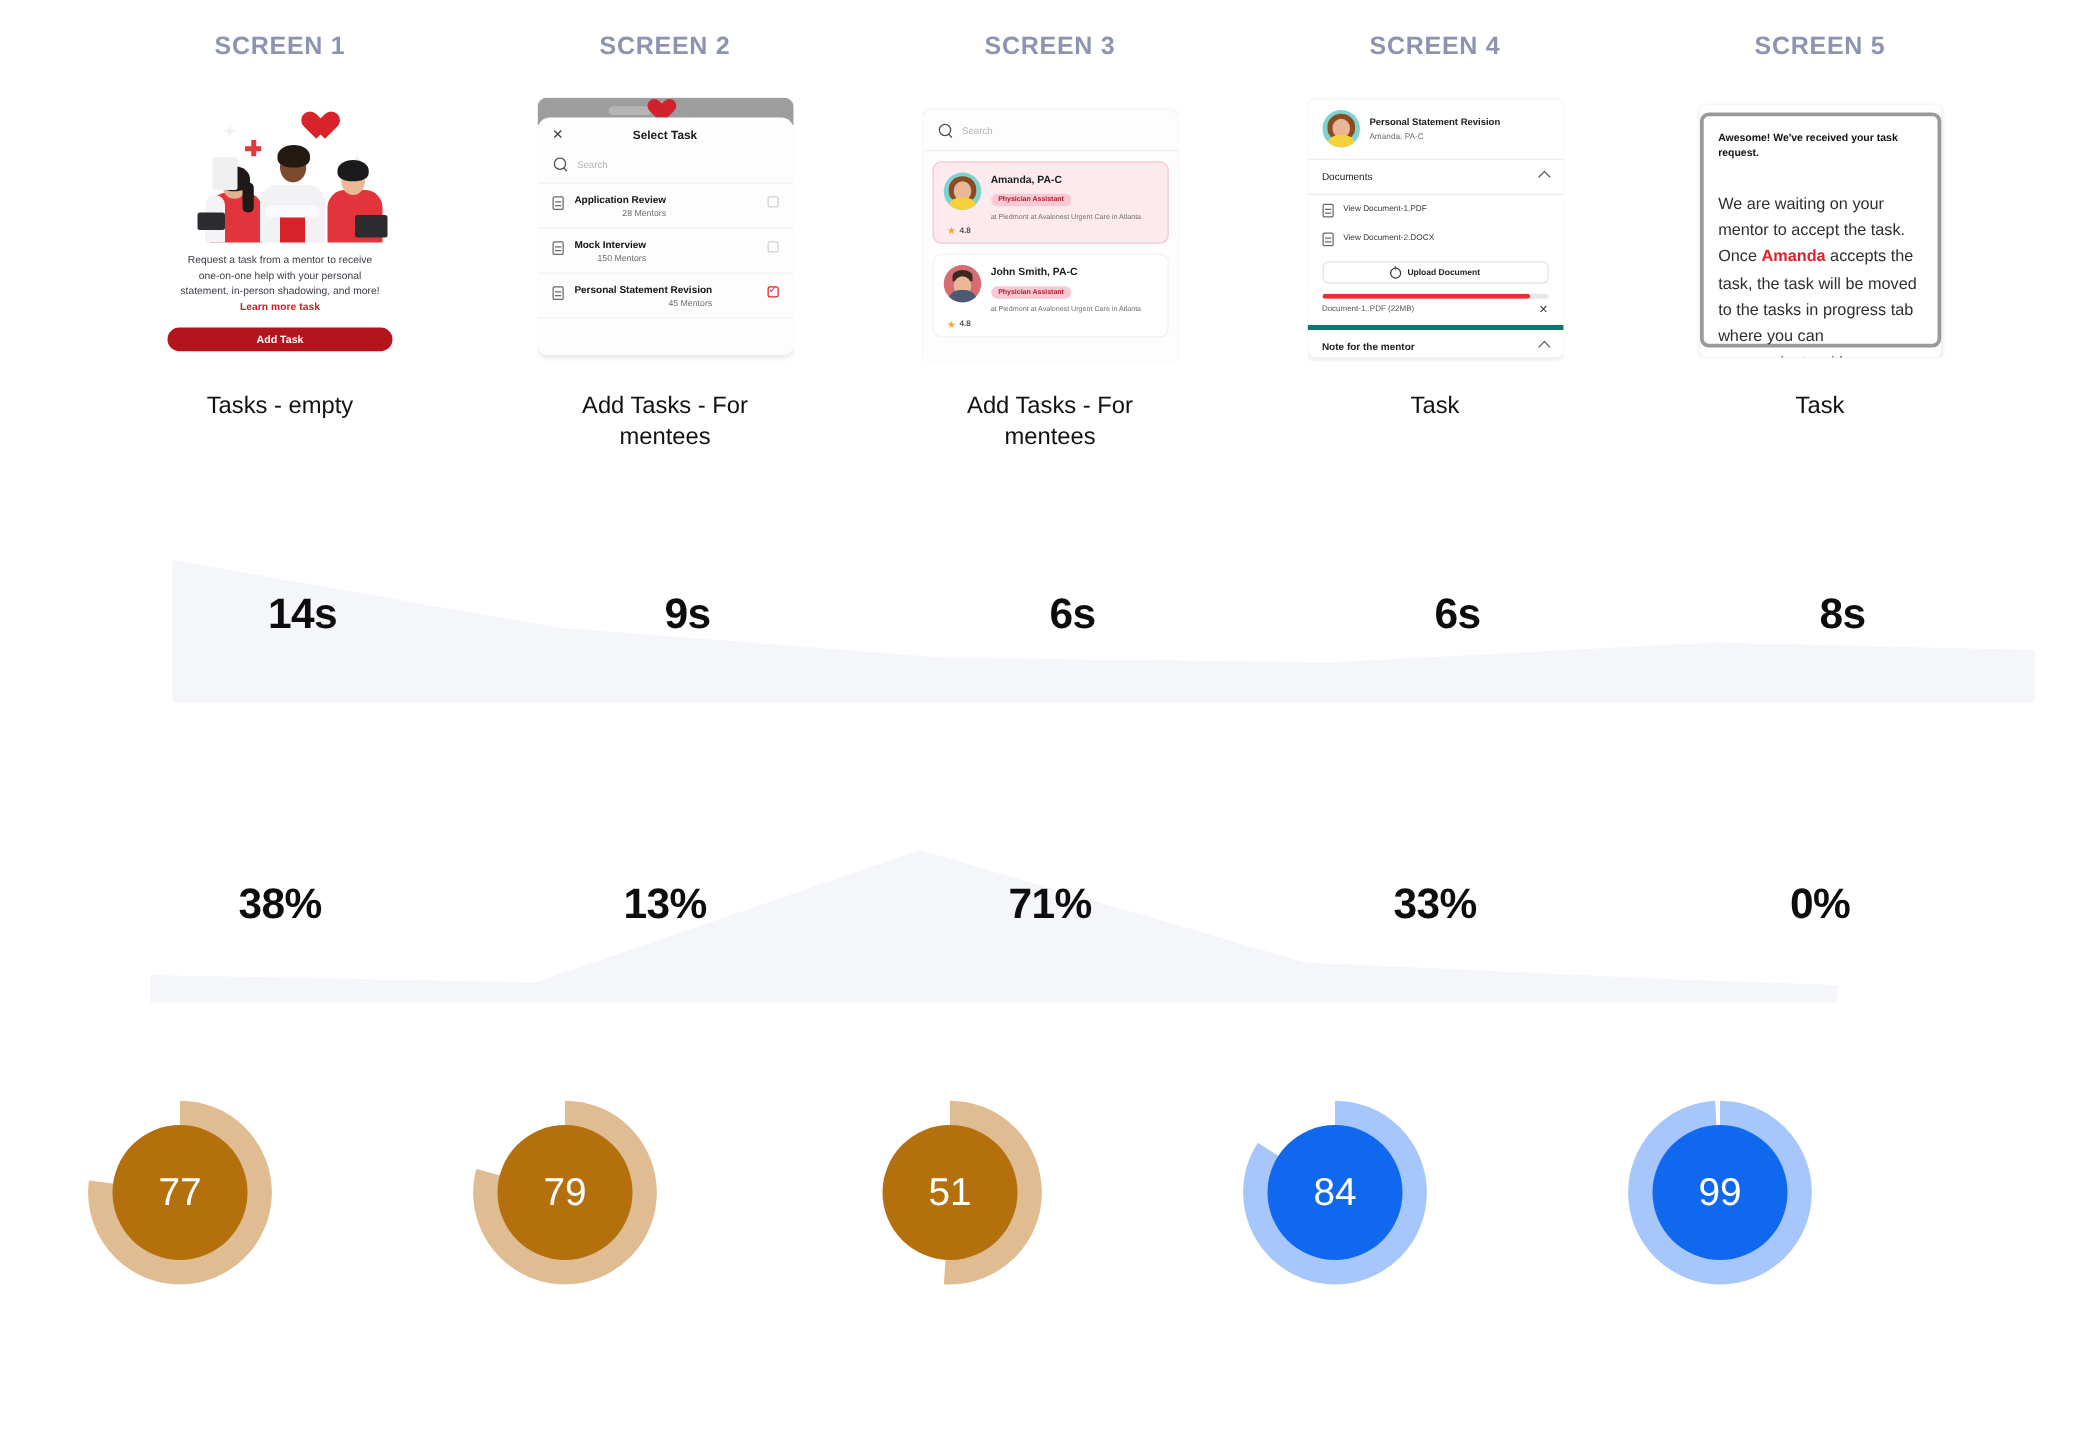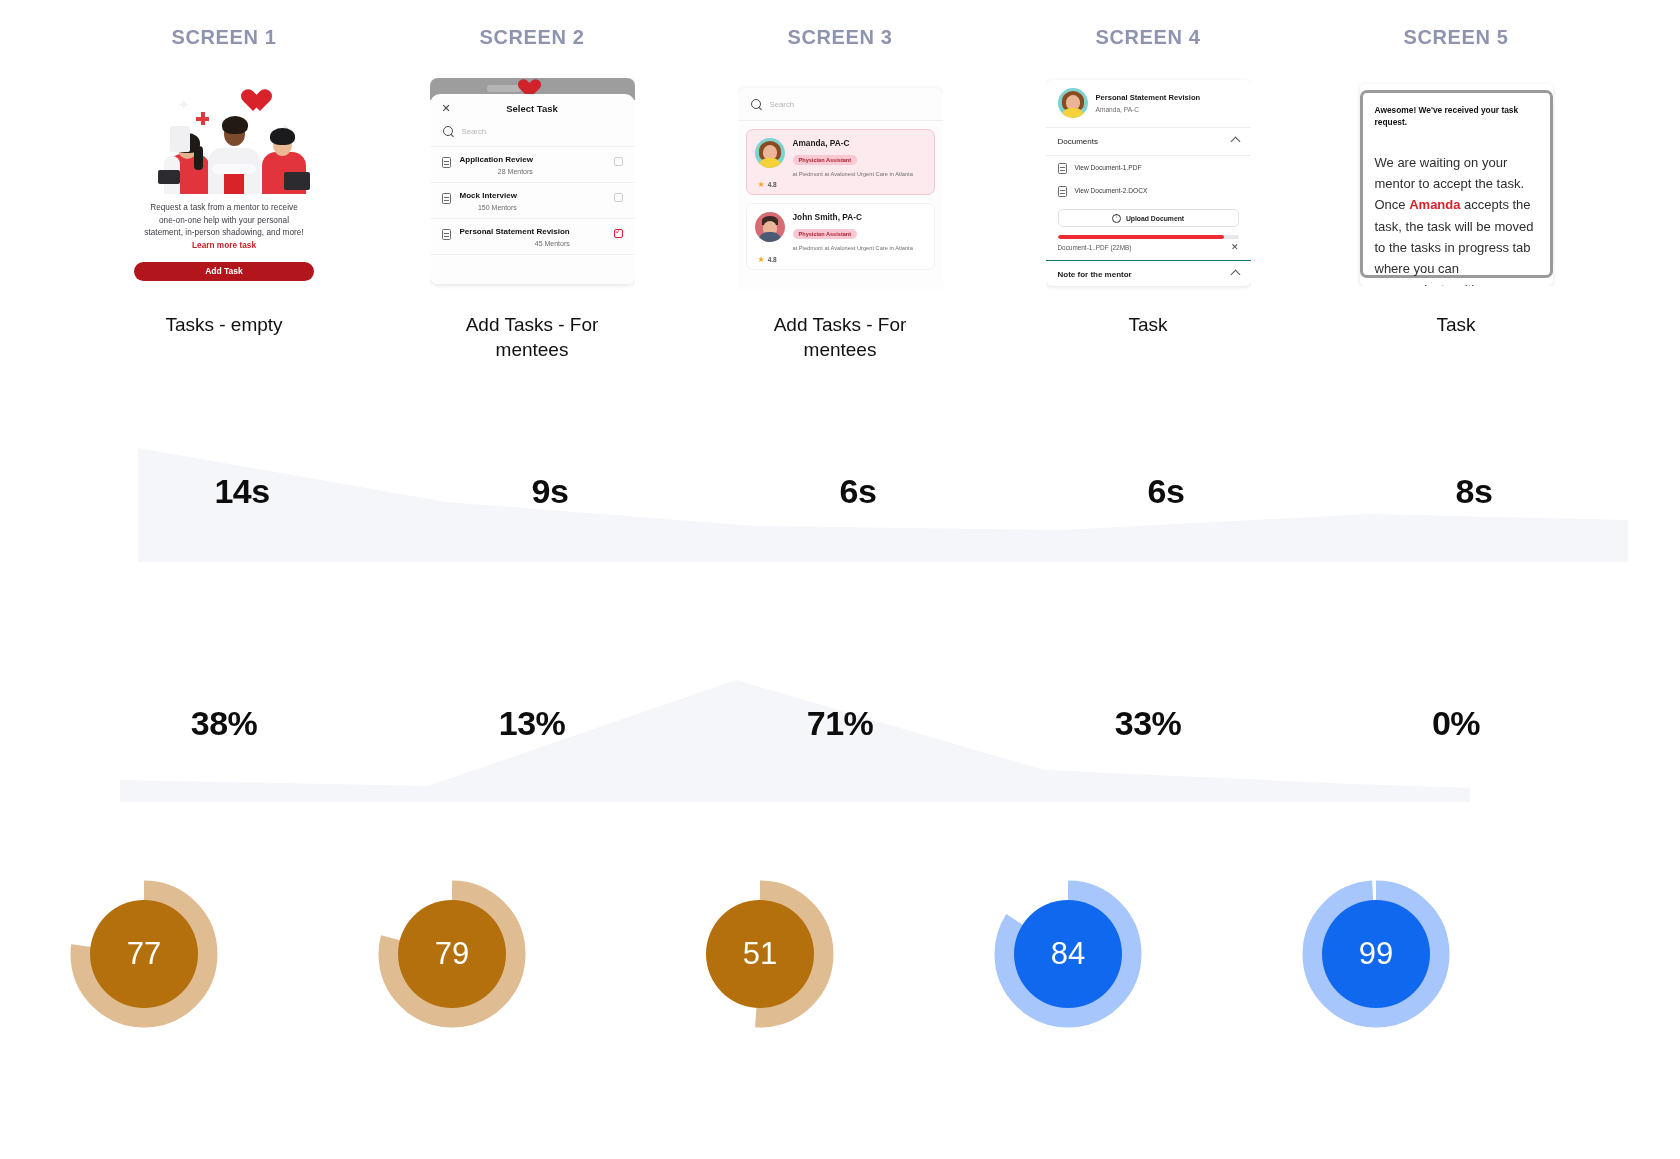--- a/index.html
+++ b/index.html
@@ -454,21 +454,21 @@
           </div>
 
           <div class="pbar">
             <i style="width:92%"></i>
           </div>
           <div class="pmeta">
             <span class="f">Document-1..PDF (22MB)</span>
             <span class="x">✕</span>
           </div>
 
-          <div class="sect" style="margin-top:8px;border-top:1px solid #0f766e;font-weight:bold;gap:44px;">
+          <div class="sect" style="margin-top:8px;border-top:4px solid #0f766e;font-weight:bold;gap:44px;">
             <span>Note for the mentor</span>
             <span class="chev"></span>
           </div>
         </div>
       </div>
       <div class="caption">Task</div>
     </div>
 
     <div class="thumb-cell">
       <div class="phone">

